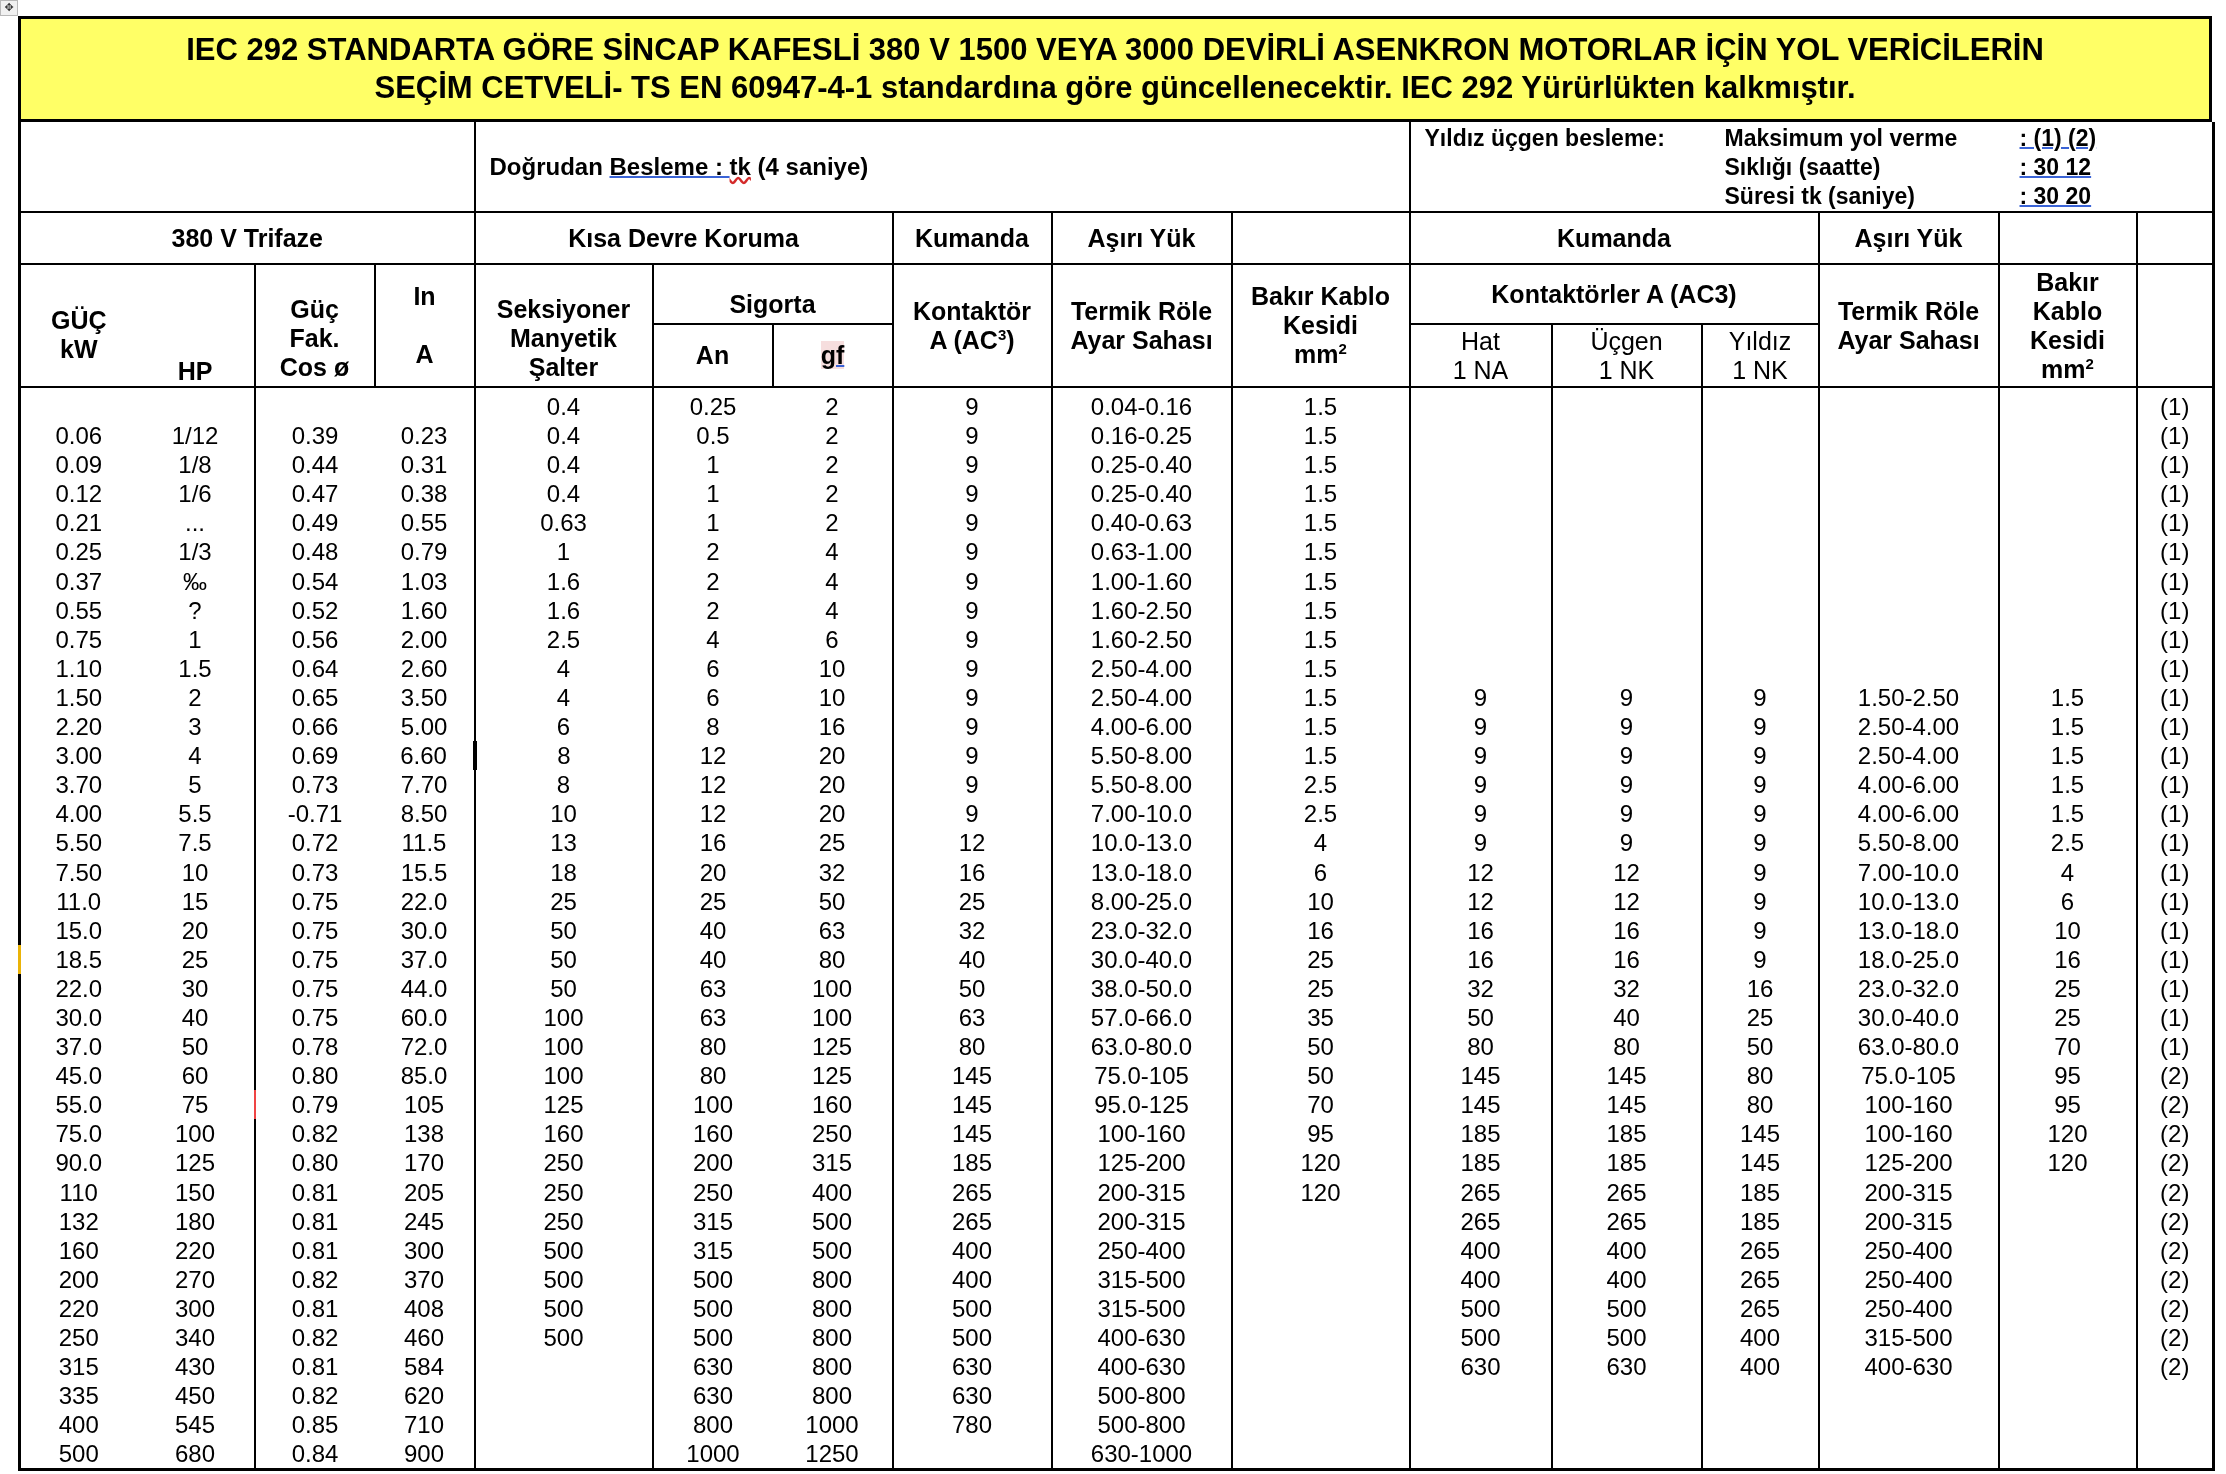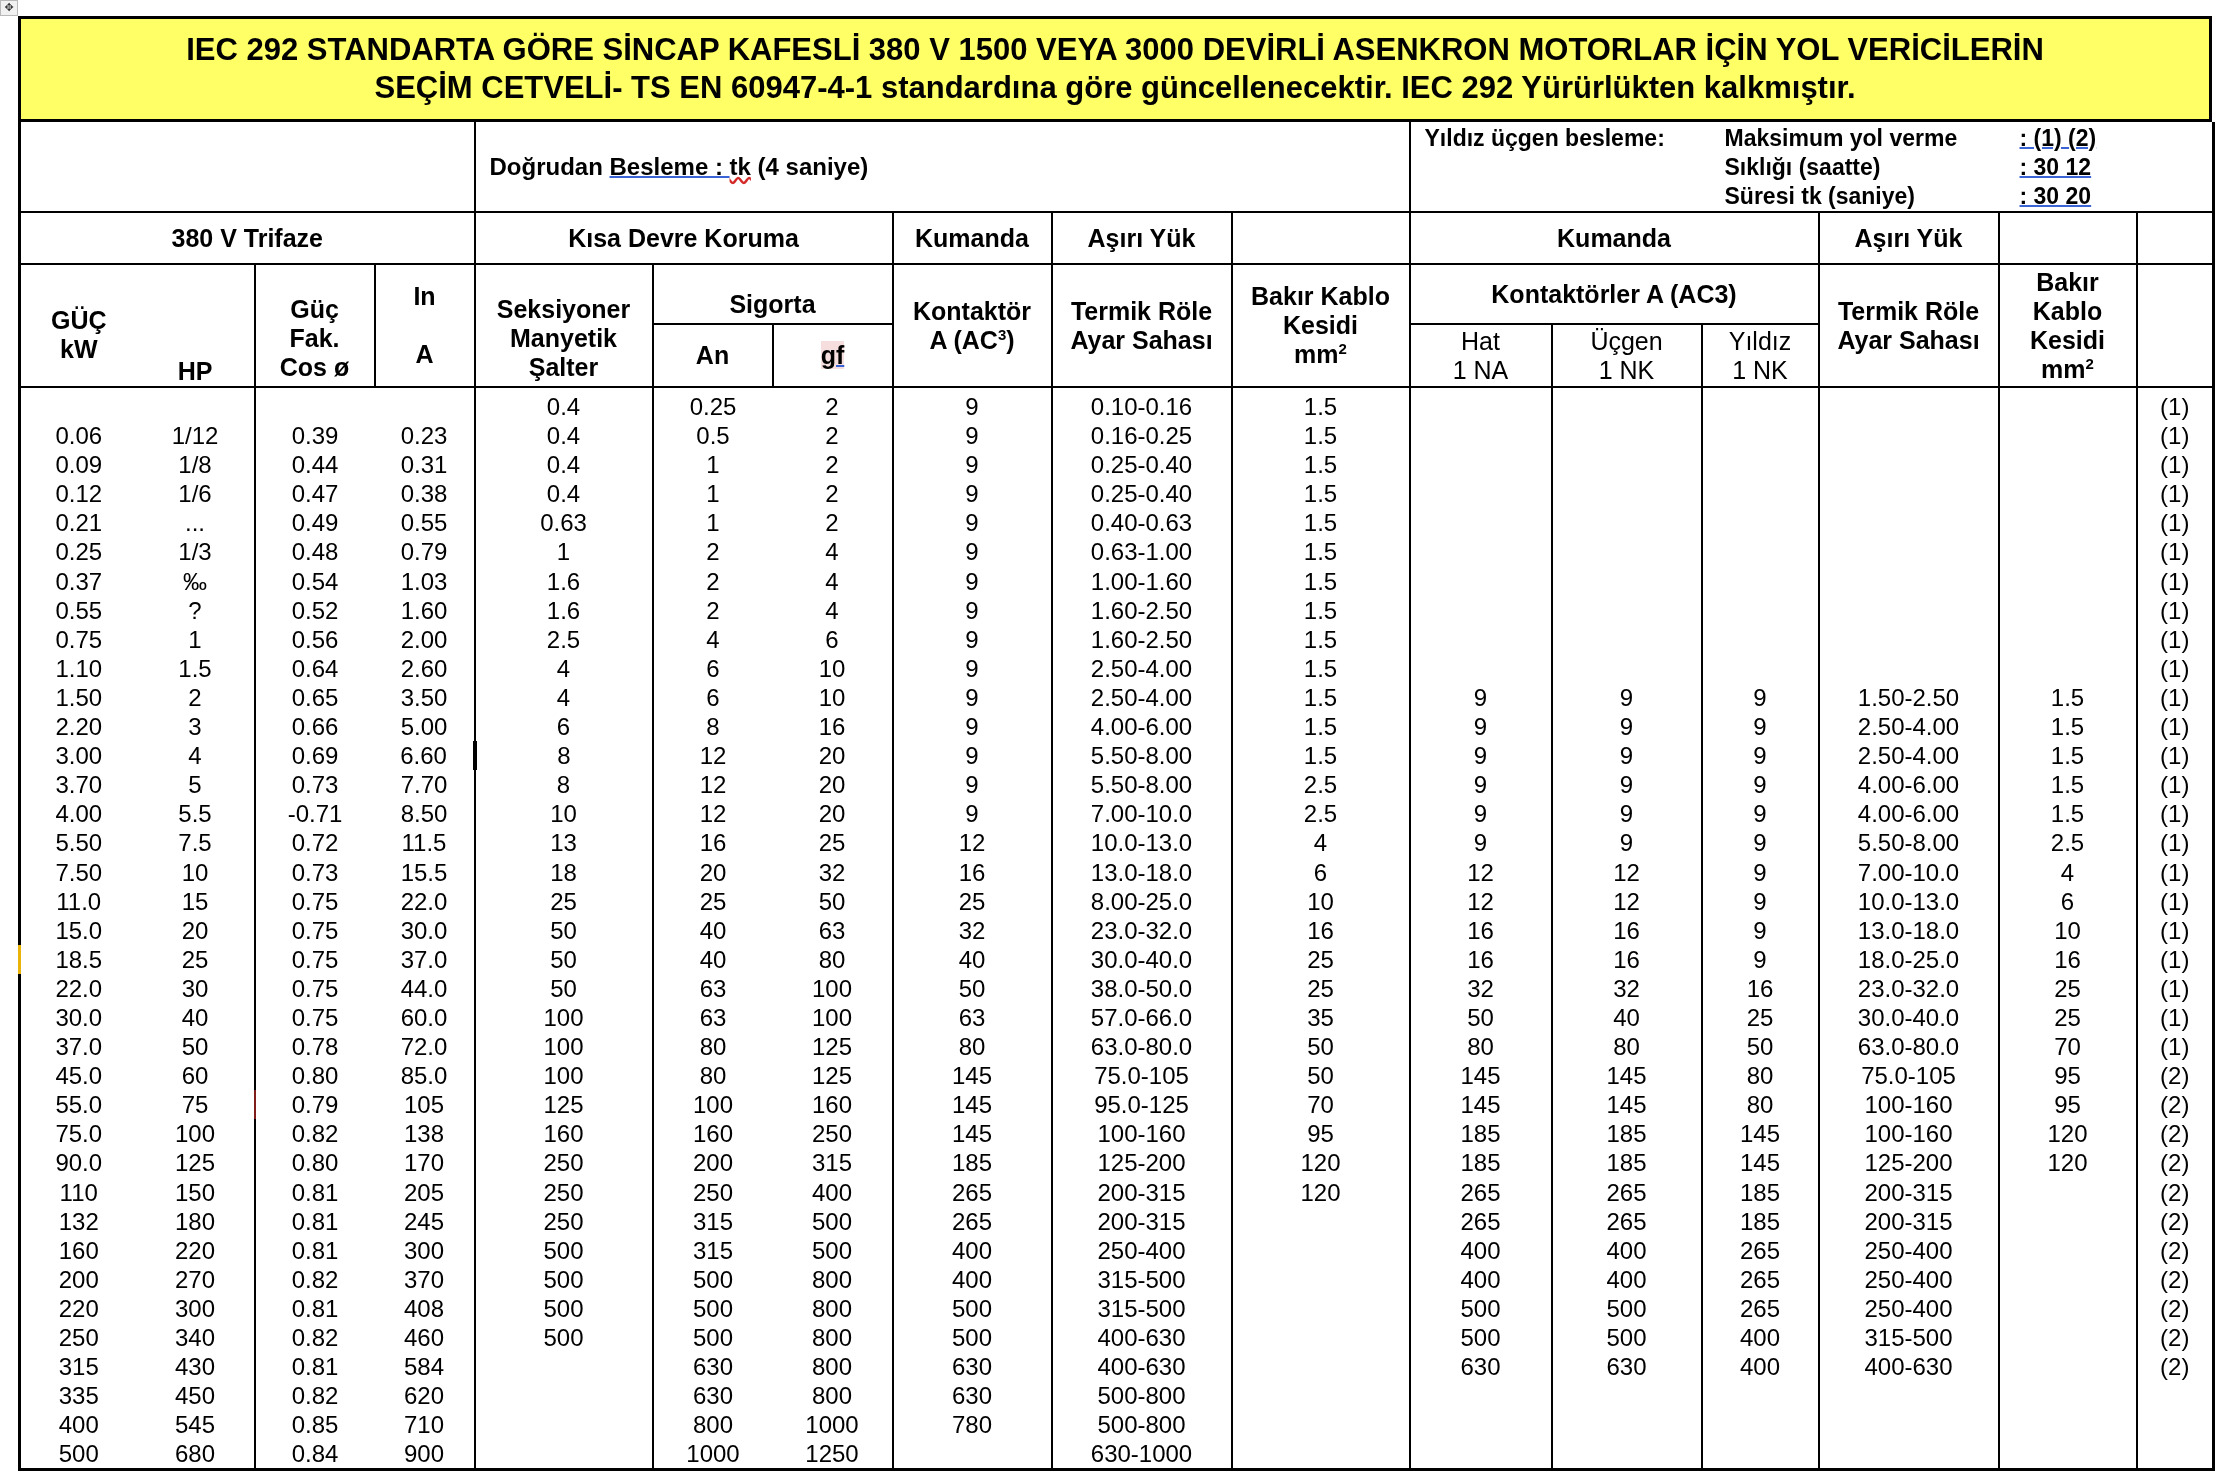--- a/index.html
+++ b/index.html
@@ -185,21 +185,21 @@
     <tbody id="data-body">
         <tr>
           <td style="border-left:3px solid #000;padding-top:4px;"></td>
           <td style="border-right:2px solid #000;padding-top:4px;"></td>
           <td style="padding-top:4px;"></td>
           <td style="border-right:2px solid #000;padding-top:4px;"></td>
           <td style="border-right:2px solid #000;padding-top:4px;">0.4</td>
           <td style="padding-top:4px;">0.25</td>
           <td style="border-right:2px solid #000;padding-top:4px;">2</td>
           <td style="border-right:2px solid #000;padding-top:4px;">9</td>
-          <td style="border-right:2px solid #000;padding-top:4px;">0.10-0.16</td>
+          <td style="border-right:2px solid #000;padding-top:4px;">0.04-0.16</td>
           <td style="border-right:2px solid #000;padding-top:4px;">1.5</td>
           <td style="border-right:2px solid #000;padding-top:4px;"></td>
           <td style="border-right:2px solid #000;padding-top:4px;"></td>
           <td style="border-right:2px solid #000;padding-top:4px;"></td>
           <td style="border-right:2px solid #000;padding-top:4px;"></td>
           <td style="border-right:2px solid #000;padding-top:4px;"></td>
           <td style="border-right:3px solid #000;padding-top:4px;">(1)</td>
         </tr>
         <tr>
           <td style="border-left:3px solid #000;">0.06</td>
@@ -610,21 +610,21 @@
           <td style="border-right:2px solid #000;">50</td>
           <td style="border-right:2px solid #000;">145</td>
           <td style="border-right:2px solid #000;">145</td>
           <td style="border-right:2px solid #000;">80</td>
           <td style="border-right:2px solid #000;">75.0-105</td>
           <td style="border-right:2px solid #000;">95</td>
           <td style="border-right:3px solid #000;">(2)</td>
         </tr>
         <tr>
           <td style="border-left:3px solid #000;">55.0</td>
-          <td style="border-right:2px solid #7f1d1d;margin-top:44px;">75</td>
+          <td style="border-right:2px solid #ef4444;margin-top:44px;">75</td>
           <td style="">0.79</td>
           <td style="border-right:2px solid #000;">105</td>
           <td style="border-right:2px solid #000;">125</td>
           <td style="">100</td>
           <td style="border-right:2px solid #000;">160</td>
           <td style="border-right:2px solid #000;">145</td>
           <td style="border-right:2px solid #000;">95.0-125</td>
           <td style="border-right:2px solid #000;">70</td>
           <td style="border-right:2px solid #000;">145</td>
           <td style="border-right:2px solid #000;">145</td>

